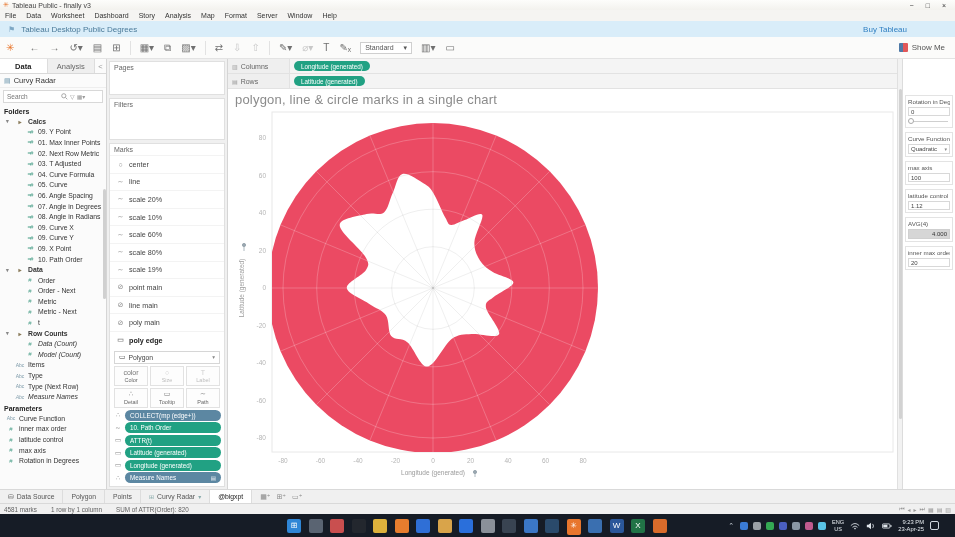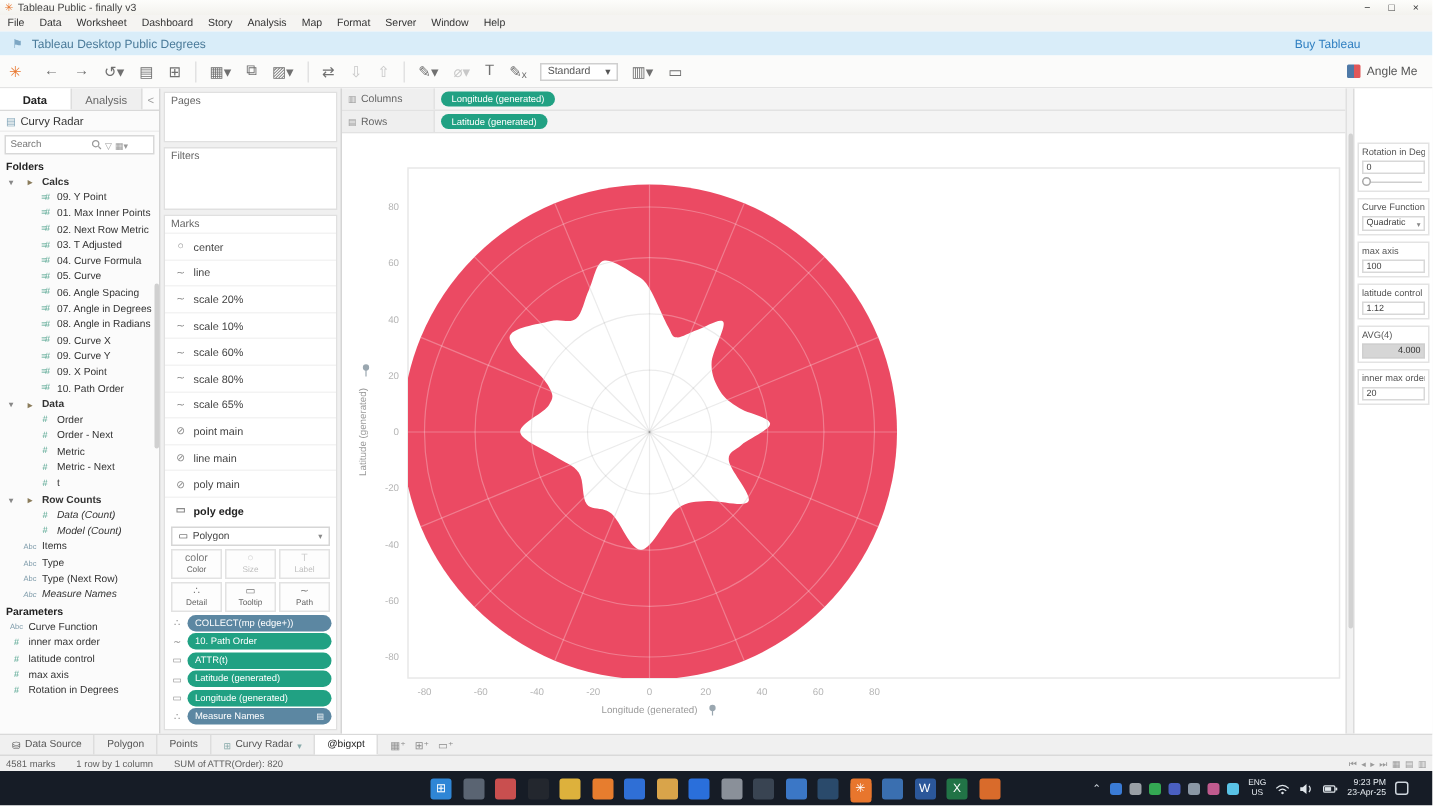--- a/index.html
+++ b/index.html
@@ -197,21 +197,21 @@
     <span class="tbi">T</span>
     <span class="tbi">✎ₓ</span>
     <span class="fit">
       <span>Standard</span>
       <span>▾</span>
     </span>
     <span class="tbi">▥▾</span>
     <span class="tbi">▭</span>
     <span class="showme">
       <span class="smicon"></span>
-      <span>Angle Me</span>
+      <span>Show Me</span>
     </span>
   </div>
 
   <div class="main">
 
     <div class="datapane">
       <div class="dtabs">
         <span class="dtab active">Data</span>
         <span class="dtab">Analysis</span>
         <span class="dcollapse">&lt;</span>
@@ -432,21 +432,21 @@
             <div class="mlayer">
               <span class="mic">∼</span>
               <span>scale 60%</span>
             </div>
             <div class="mlayer">
               <span class="mic">∼</span>
               <span>scale 80%</span>
             </div>
             <div class="mlayer">
               <span class="mic">∼</span>
-              <span>scale 65%</span>
+              <span>scale 19%</span>
             </div>
             <div class="mlayer">
               <span class="mic">⊘</span>
               <span>point main</span>
             </div>
             <div class="mlayer">
               <span class="mic">⊘</span>
               <span>line main</span>
             </div>
             <div class="mlayer">
@@ -551,20 +551,21 @@
       <div class="shelfrow">
         <span class="slabel">
             <span class="sic">▤</span>
             <span>Rows</span>
           </span>
         <div class="pill green">
             <span>Latitude (generated)</span>
           </div>
       </div>
       <div class="sheetarea">
+        <div class="sheettitle">polygon, line &amp; circle marks in a single chart</div>
         <svg id="plot-svg" width="669" height="380" viewBox="0 0 669 380">
             <defs>
               <clipPath id="plotclip">
                 <rect x="44" y="1" width="621" height="340"></rect>
               </clipPath>
         <clipPath id="blobclip">
                 <path d="M 266.3 185.6 C 261.7 189.8, 257.1 190.0, 257.9 196.2 C 258.7 202.5, 273.4 218.8, 271.0 223.2 C 268.7 227.7, 251.5 222.2, 243.6 223.0 C 235.7 223.8, 230.9 222.7, 223.6 228.1 C 216.3 233.5, 206.8 255.0, 199.5 255.6 C 192.2 256.1, 185.7 236.5, 179.6 231.4 C 173.6 226.3, 166.8 229.6, 163.2 225.1 C 159.6 220.6, 161.6 209.6, 157.9 204.2 C 154.3 198.8, 147.9 197.4, 141.3 192.9 C 134.8 188.3, 119.3 182.6, 118.8 177.0 C 118.2 171.4, 134.9 164.3, 138.0 159.0 C 141.0 153.8, 141.4 152.8, 137.0 145.3 C 132.7 137.8, 111.5 121.1, 111.7 114.1 C 112.0 107.1, 131.1 105.2, 138.5 103.1 C 145.9 101.1, 151.6 105.0, 156.0 101.5 C 160.3 98.0, 161.6 88.5, 164.7 82.1 C 167.8 75.6, 169.2 64.5, 174.4 62.9 C 179.6 61.3, 190.8 69.3, 195.8 72.4 C 200.9 75.5, 201.4 75.6, 205.0 81.4 C 208.6 87.1, 214.4 101.4, 217.4 106.8 C 220.4 112.3, 219.9 113.6, 223.1 113.9 C 226.3 114.3, 231.5 110.7, 236.7 109.0 C 241.9 107.4, 252.7 100.3, 254.3 103.9 C 255.9 107.6, 246.8 123.4, 246.4 131.0 C 246.0 138.7, 249.0 144.8, 252.1 149.8 C 255.2 154.8, 259.2 157.4, 264.8 161.0 C 270.3 164.6, 285.2 167.3, 285.4 171.4 C 285.7 175.5, 270.9 181.5, 266.3 185.6 Z"></path>
               </clipPath>
             </defs>
             <rect x="44" y="1" width="621" height="340" fill="#fff" stroke="#e8e8e8" stroke-width="1"></rect>

